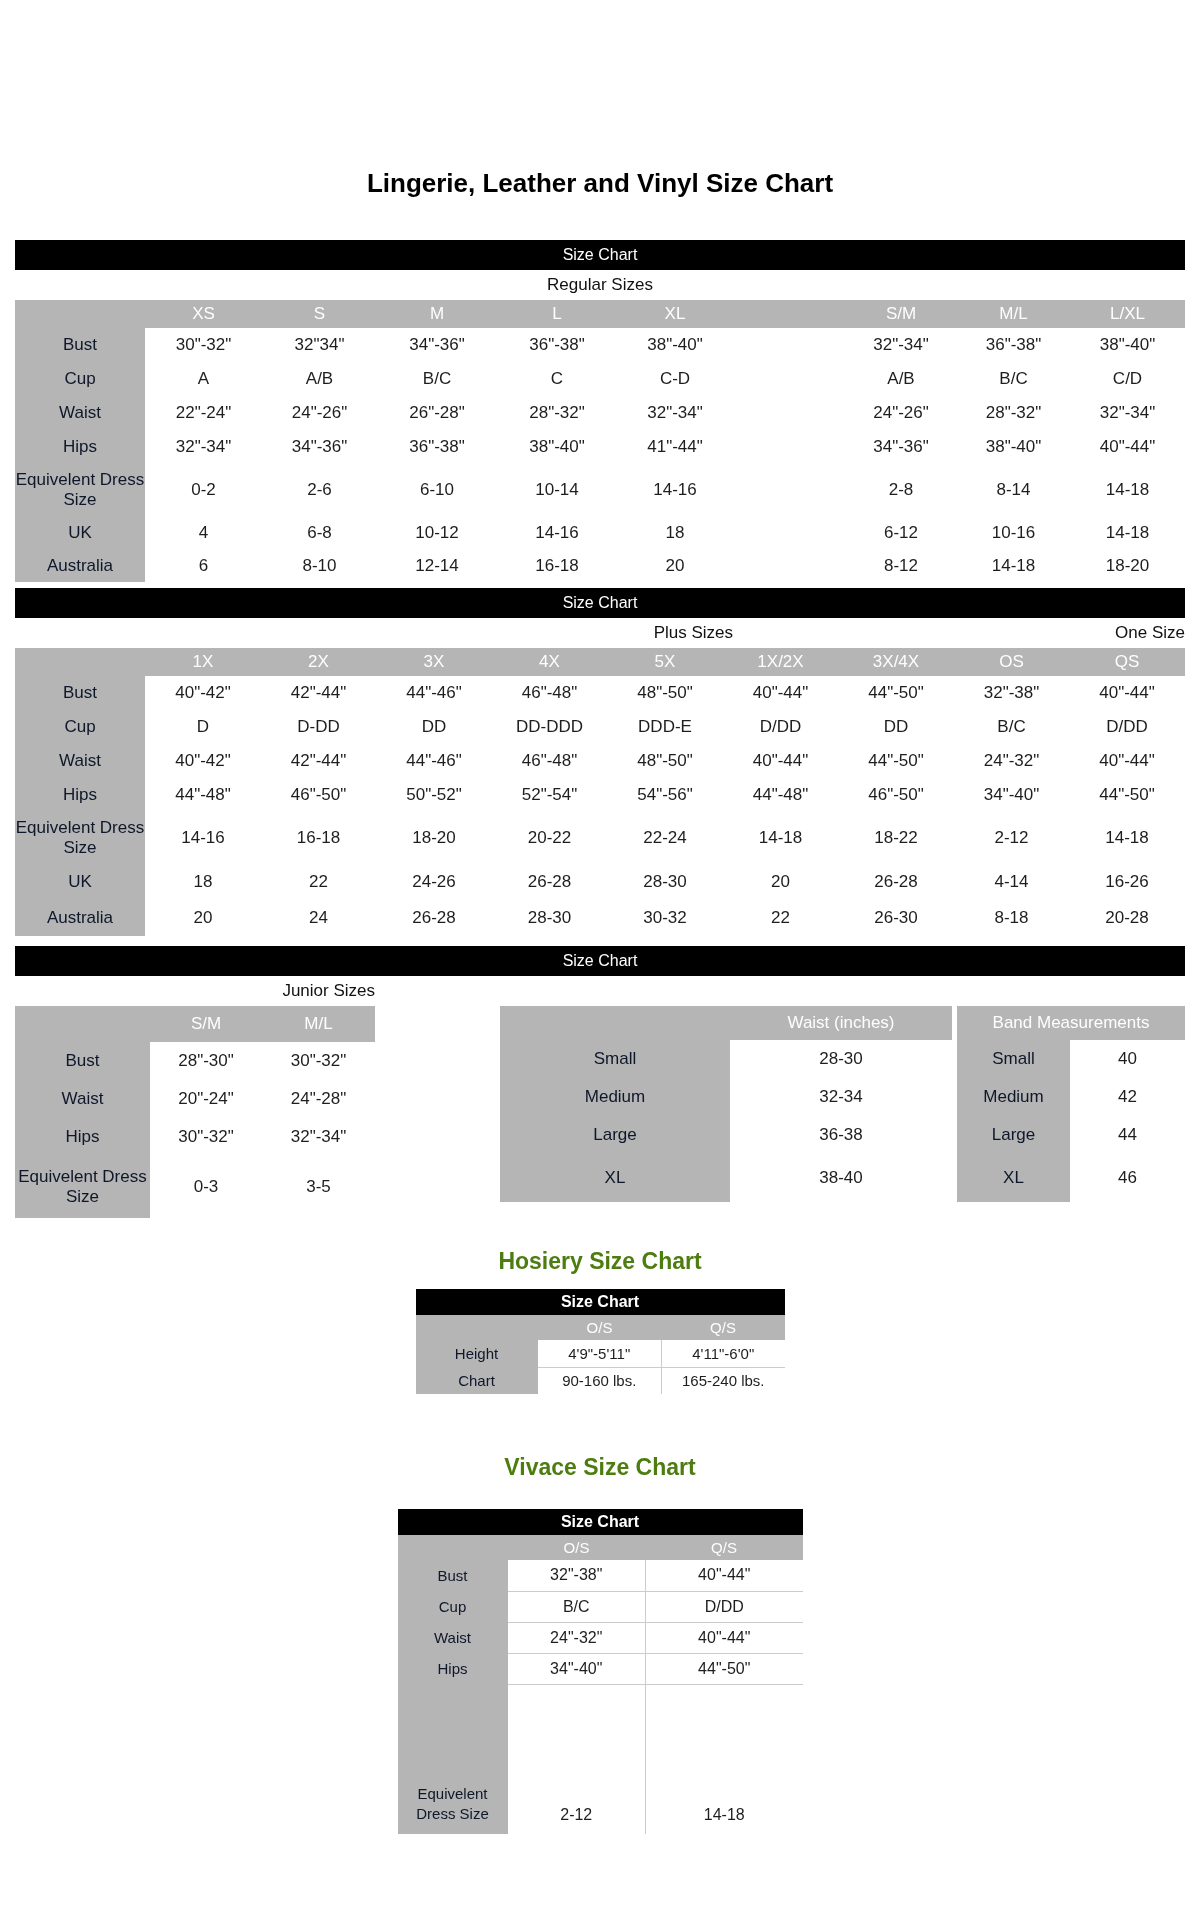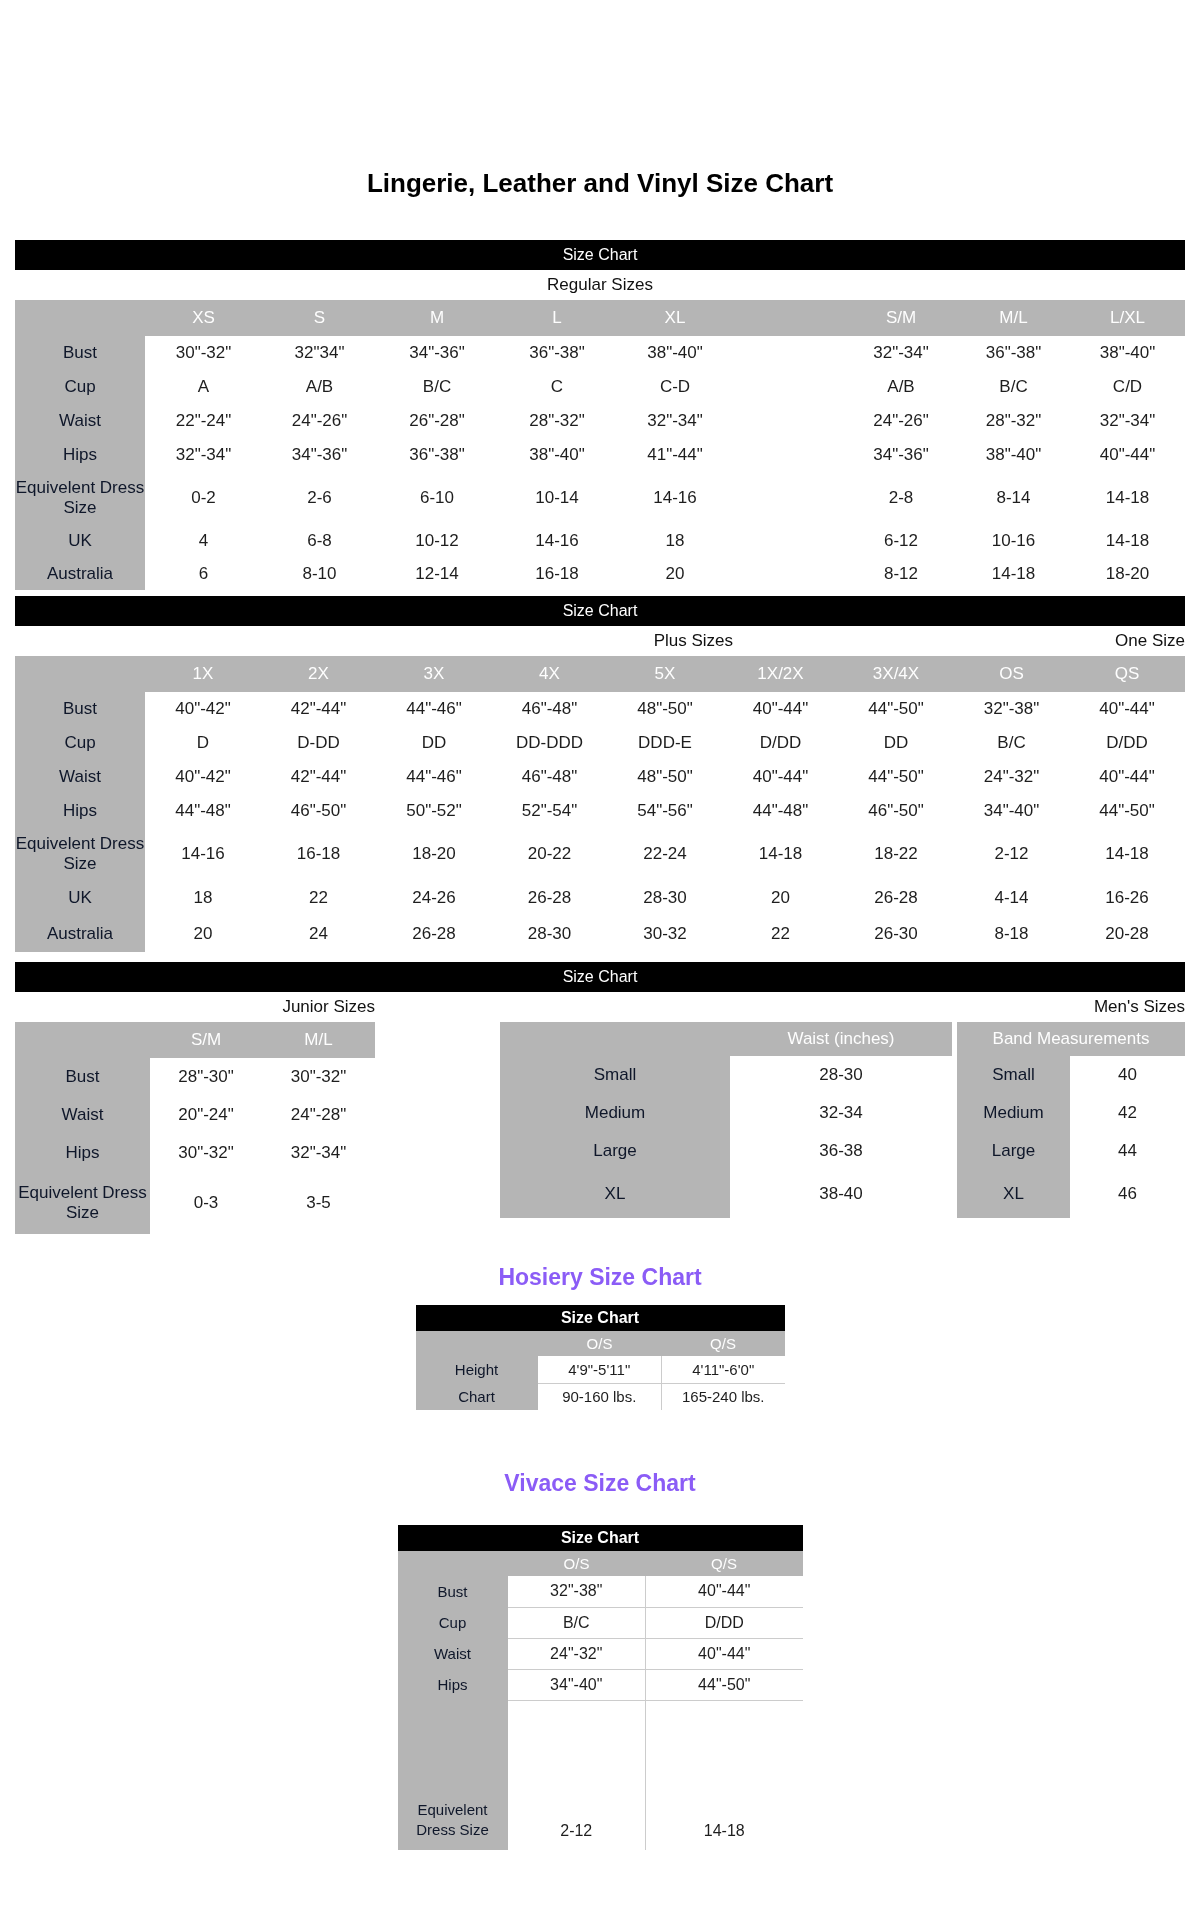--- a/index.html
+++ b/index.html
@@ -4,37 +4,37 @@
 <style>
   * { margin:0; padding:0; box-sizing:border-box; }
   html,body { background:#fff; }
   body {
     font-family:"Liberation Sans", sans-serif;
     width:1200px; height:1927px; overflow:hidden;
   }
   .page { width:1170px; margin-left:15px; padding-top:168px; }
 
   .main-title { font-size:26px; font-weight:bold; color:#000; text-align:center; line-height:30px; margin-bottom:42px; }
-  .section-title { font-size:23px; font-weight:bold; color:#8b5cf6; text-align:center; line-height:27px; }
+  .section-title { font-size:23px; font-weight:bold; color:#4d7c0f; text-align:center; line-height:27px; }
 
   .bar { height:30px; background:#000; color:#fff; font-size:16px; line-height:30px; text-align:center; }
   #bar2 { margin-top:6px; }
   #bar3 { margin-top:10px; }
 
   .subtitle-row { position:relative; height:30px; font-size:17px; color:#111; }
   .subtitle-row .centered { display:block; text-align:center; line-height:30px; }
   .subtitle-row .pos { position:absolute; top:0; line-height:30px; text-align:right; }
   .pos-plus   { left:130px; width:588px; }
   .pos-one    { left:939px; width:231px; }
   .pos-junior { left:0; width:360px; }
   .pos-mens   { left:485px; width:685px; }
 
   table { border-collapse:collapse; table-layout:fixed; }
   th, td { text-align:center; font-weight:normal; overflow:hidden; }
-  thead th { background:#b5b5b5; color:#fefefe; font-size:17px; height:36px; }
+  thead th { background:#b5b5b5; color:#fefefe; font-size:17px; height:28px; }
   tbody th { background:#b5b5b5; color:#0f172a; font-size:17px; line-height:20px; }
   tbody td { background:#fff; color:#1e1e1e; font-size:17px; }
 
   .t-main { width:1170px; }
   .t-main tbody tr { height:34px; }
   .t-main tbody tr:nth-child(5) { height:52px; }
   .t-main tbody tr:nth-child(7) { height:32px; }
   .t-plus tbody tr:nth-child(6), .t-plus tbody tr:nth-child(7) { height:36px; }
 
   .bottom-row { display:flex; align-items:flex-start; }
@@ -313,21 +313,20 @@
           <td>26-30</td>
           <td>8-18</td>
           <td>20-28</td>
         </tr>
       </tbody>
     </table>
 
   <div class="bar" id="bar3">Size Chart</div>
   <div class="subtitle-row">
     <span class="pos pos-junior">Junior Sizes</span>
-    <span class="pos pos-mens">Men's Sizes</span>
   </div>
   <div class="bottom-row">
     <table class="t-junior">
       <colgroup>
           <col style="width:135px">
           <col style="width:112px">
           <col style="width:113px">
         </colgroup>
     <thead>
           <tr>

